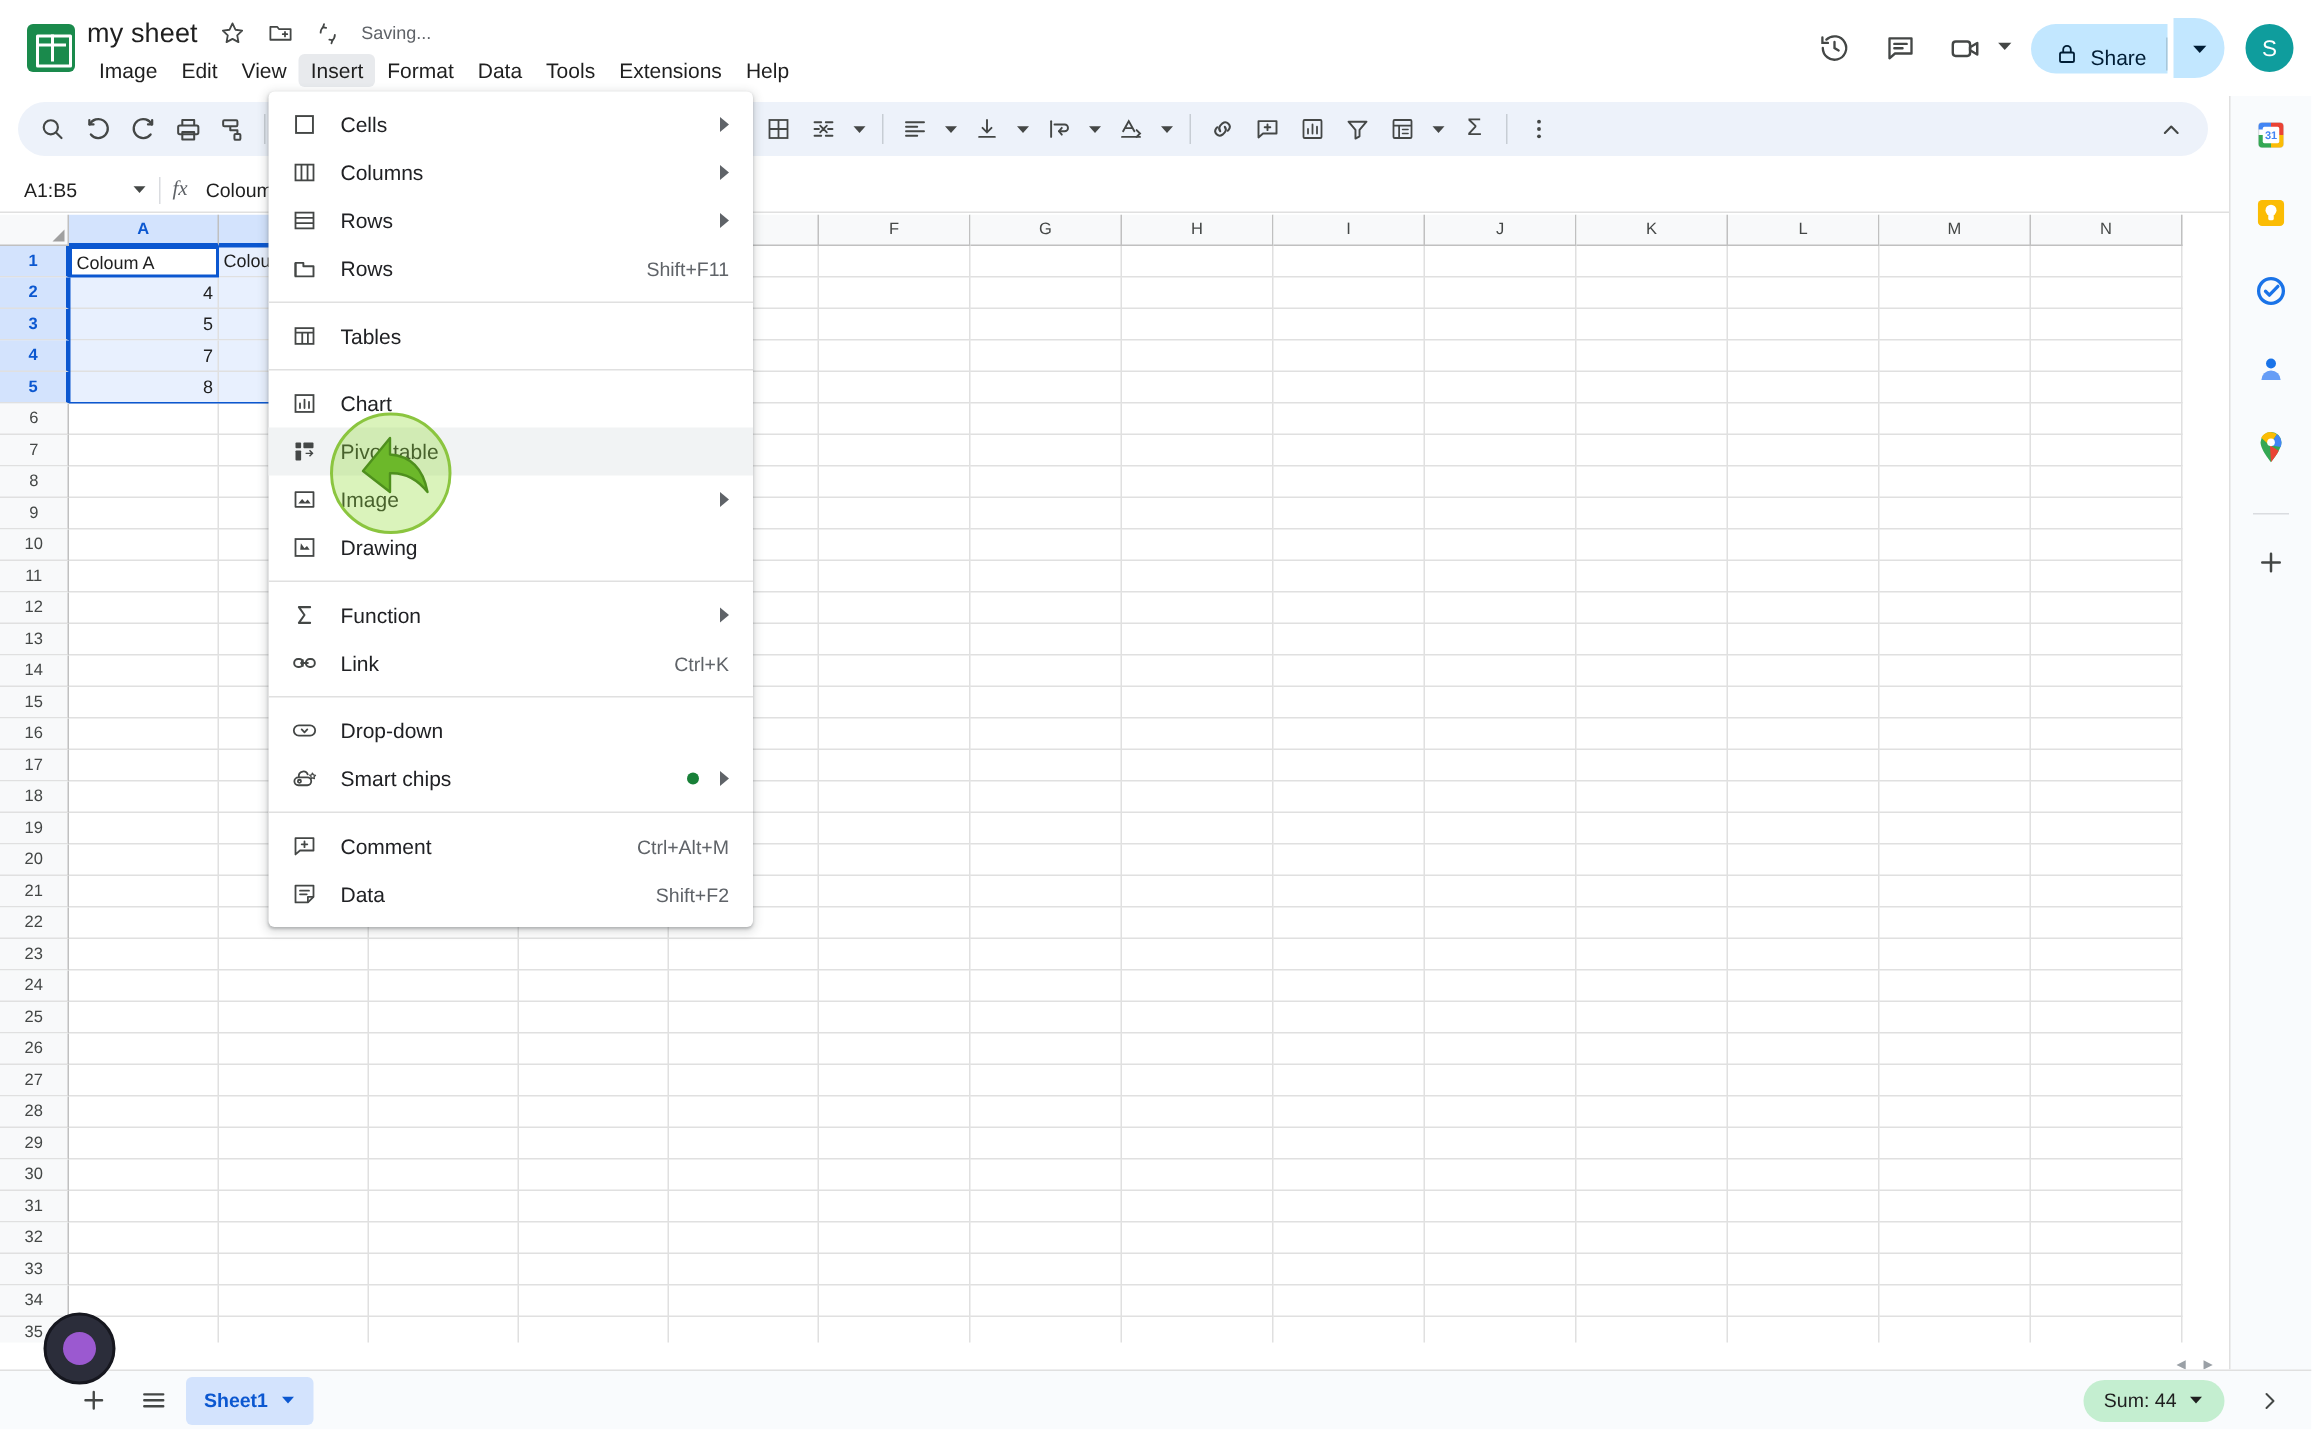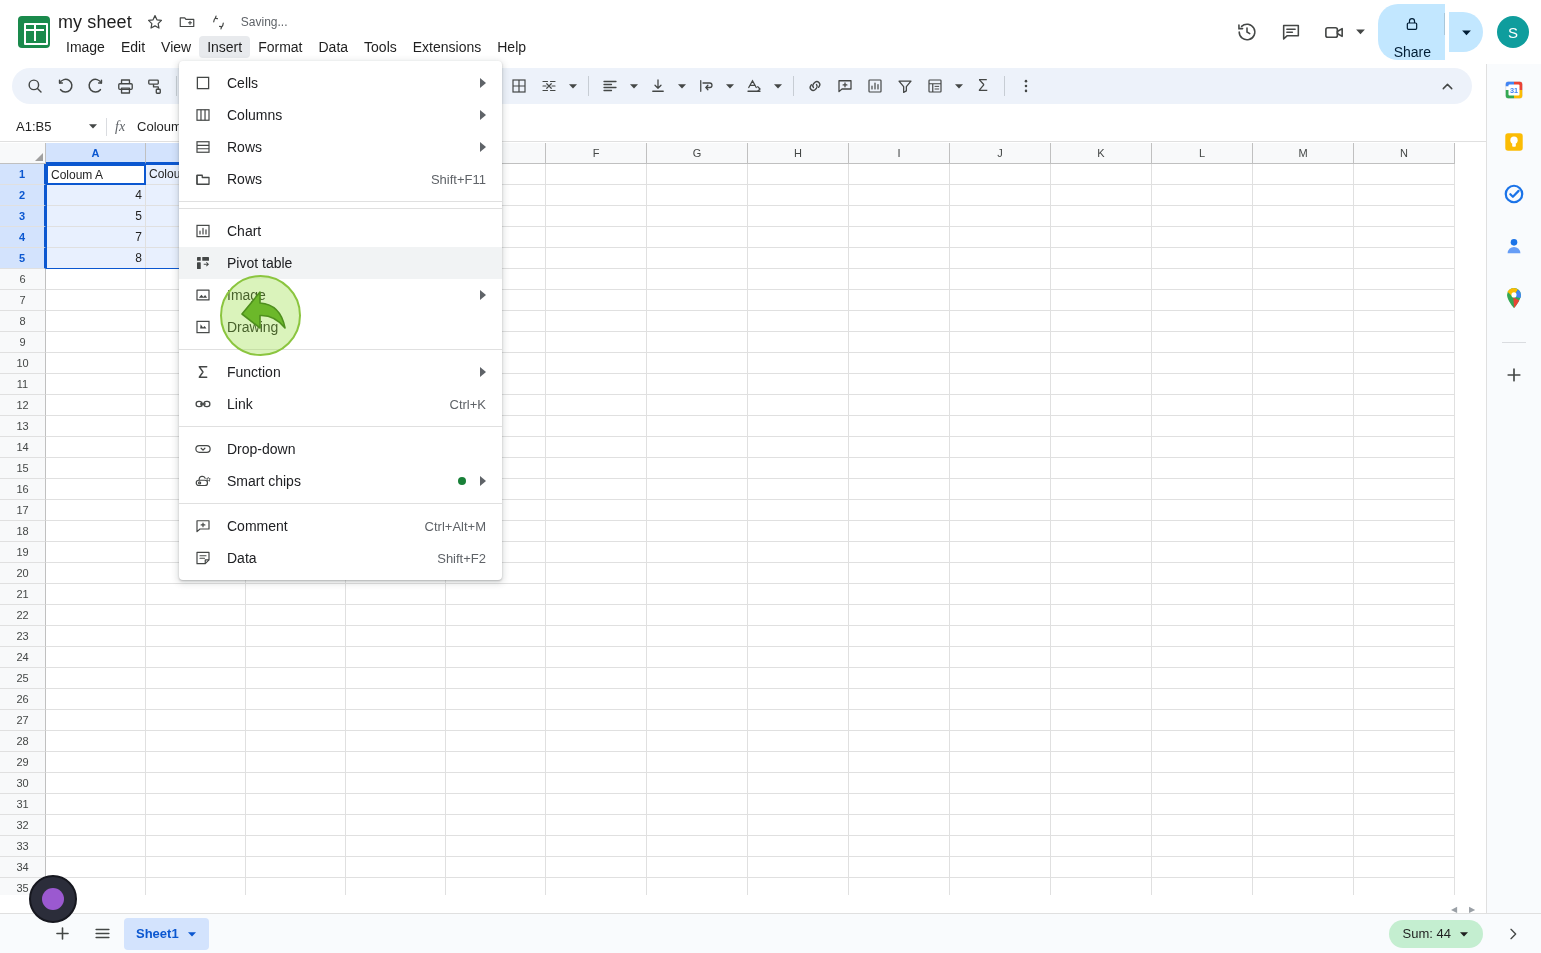--- a/index.html
+++ b/index.html
@@ -58,25 +58,24 @@
     position: absolute; right: 12px; top: 10px; height: 44px;
     display: flex; align-items: center; gap: 4px;
   }
   .round-btn {
     width: 40px; height: 40px; border-radius: 50%;
     display: flex; align-items: center; justify-content: center;
     color: #444746; cursor: pointer;
   }
   .cam-wrap { display: flex; align-items: center; gap: 0; cursor: pointer; padding-right: 2px;}
   .share-btn {
-    height: 56px; background: #c2e7ff; border-radius: 20px 0 0 20px;
+    height: 33px; background: #c2e7ff; border-radius: 20px 0 0 20px;
     display: flex; align-items: center; gap: 8px;
     padding: 12px 14px 0 16px; cursor: pointer; margin-left: 6px;
     position: relative;
-    flex-direction: column;
   }
   .share-btn::after {
     content: ""; position: absolute; right: 0; top: 9px; width: 1px; height: 22px;
     background: #a8c7da;
   }
   .share-label { font-size: 14px; color: #001d35; font-weight: 500; }
   .share-caret {
     height: 40px; width: 34px; background: #c2e7ff; border-radius: 0 20px 20px 0;
     display: flex; align-items: center; justify-content: center; cursor: pointer;
   }
@@ -1301,20 +1300,29 @@
         <span class="mi-icon">
           <svg width="18" height="18" viewBox="0 0 24 24" fill="none" stroke="#444746" stroke-width="1.7" stroke-linejoin="round">
             <path d="M4 7h7v3h9v9H4z"></path>
             <path d="M4 7v12"></path>
           </svg>
         </span>
         <span class="mi-label">Rows</span>
         <span class="mi-accel">Shift+F11</span>
       </div>
       <div class="menu-divider"></div>
+      <div class="mi">
+        <span class="mi-icon">
+          <svg width="18" height="18" viewBox="0 0 24 24" fill="none" stroke="#444746" stroke-width="1.6">
+            <rect x="4" y="5" width="16" height="14"></rect>
+            <path d="M4 9h16M10 9v10M15 9v10"></path>
+          </svg>
+        </span>
+        <span class="mi-label">Tables</span>
+      </div>
       <div class="menu-divider"></div>
       <div class="mi">
         <span class="mi-icon">
           <svg width="18" height="18" viewBox="0 0 24 24" fill="none" stroke="#444746" stroke-width="1.6">
             <rect x="4" y="4.5" width="16" height="15"></rect>
             <path d="M8 16v-4M12 16V8.5M16 16v-5.5" stroke-linecap="round"></path>
           </svg>
         </span>
         <span class="mi-label">Chart</span>
       </div>

